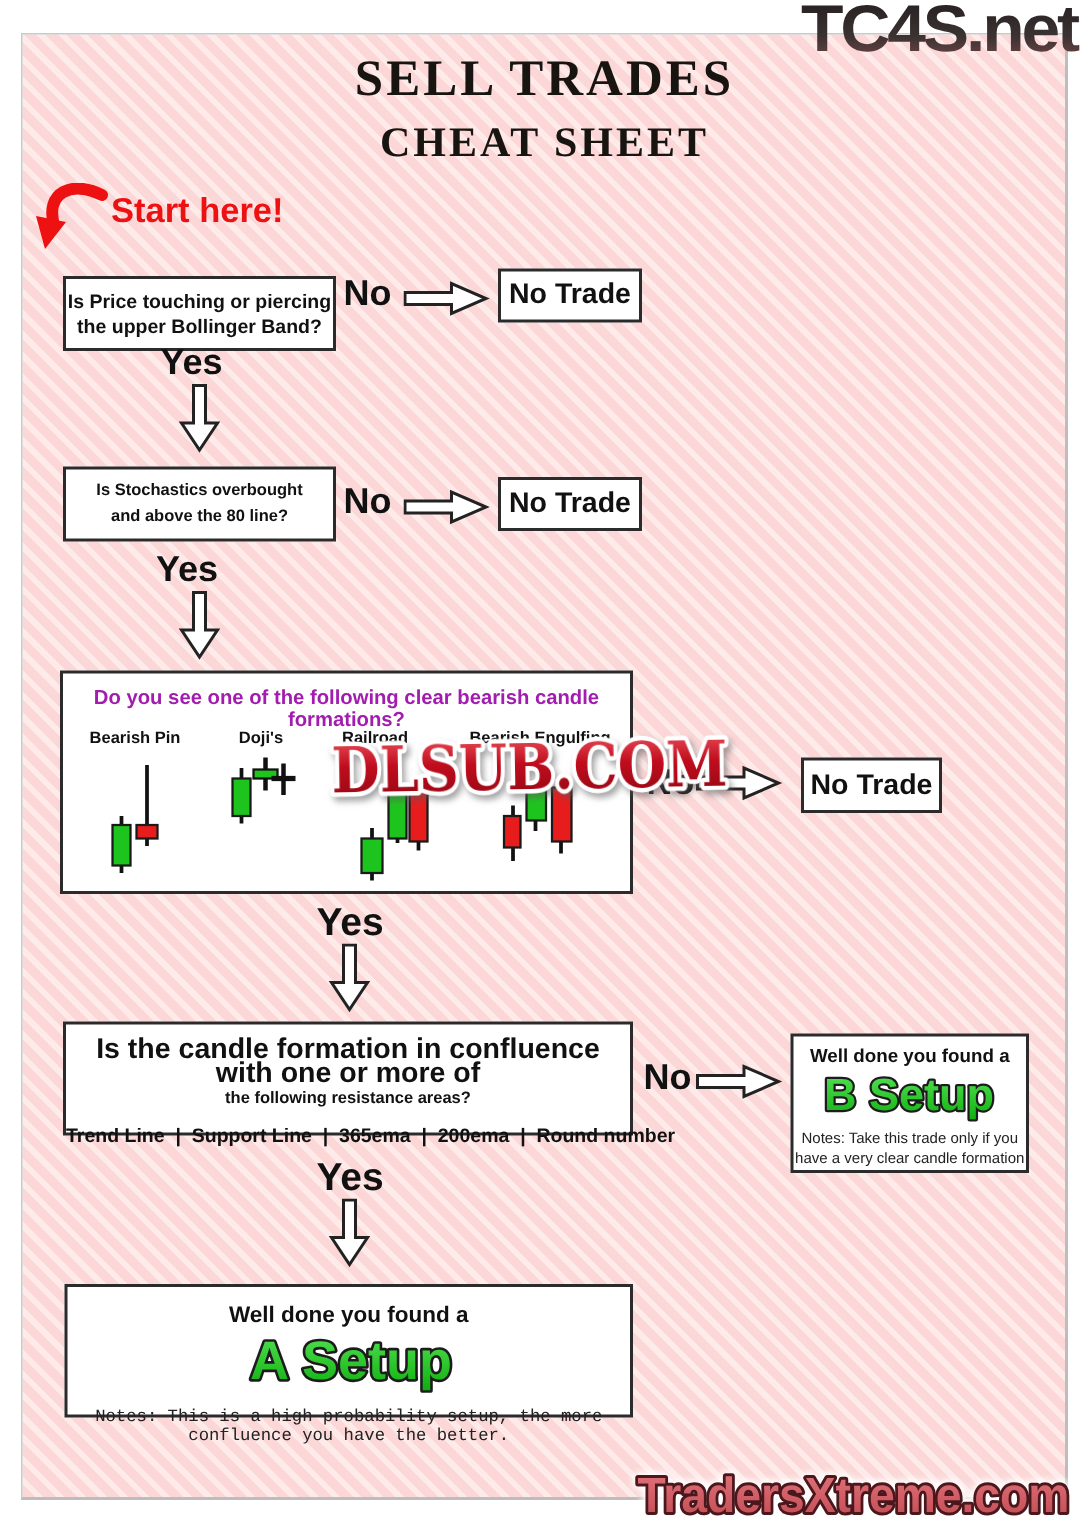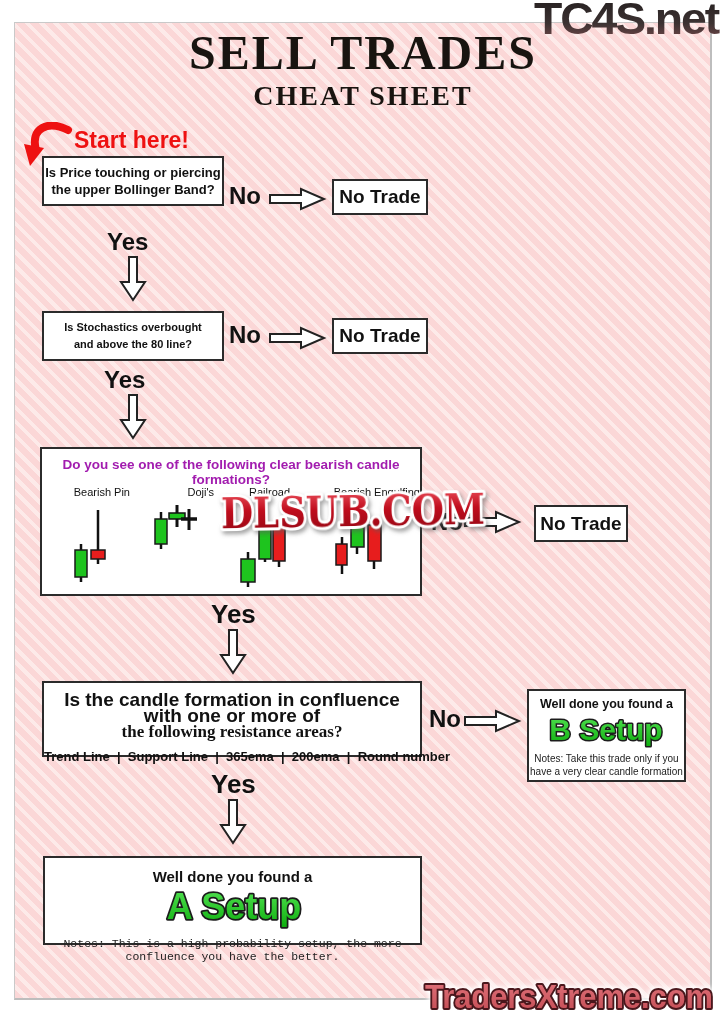--- a/index.html
+++ b/index.html
@@ -9,39 +9,39 @@
 
   .panel {
     position:absolute; left:14px; top:22px; width:698px; height:978px;
     background:repeating-linear-gradient(45deg,#fbd7d7 0px,#fbd7d7 6px,#fdeae9 6px,#fdeae9 10px);
     border:1px solid #c9c9c9; border-right:2px solid #bdbdbd; border-bottom:2px solid #bdbdbd;
   }
 
   .title {
     position:absolute; left:14px; top:30px; width:698px; text-align:center;
     font-family:"Liberation Serif", serif; font-weight:bold; color:#181410;
-    font-size:48px; letter-spacing:2px; line-height:46px;
+    font-size:34px; letter-spacing:2px; line-height:46px;
   }
   .subtitle {
     position:absolute; left:14px; top:80px; width:698px; text-align:center;
     font-family:"Liberation Serif", serif; font-weight:bold; color:#181410;
     font-size:28px; letter-spacing:2px;
   }
 
   .tc4s { position:absolute; left:532px; top:-6px; z-index:10; }
 
   .start-arrow { position:absolute; left:22px; top:122px; }
   .start-text { position:absolute; left:74px; top:127px; font-size:23px; font-weight:bold; color:#ee1111; }
 
   .qbox {
     position:absolute; background:#ffffff; border:2px solid #2b2b2b;
     display:flex; flex-direction:column; align-items:center; justify-content:center;
     text-align:center; font-weight:bold; color:#111;
   }
-  .q1 { left:42px; top:156px; width:182px; height:50px; font-size:13px; line-height:17px; }
+  .q1 { left:42px; top:184px; width:182px; height:50px; font-size:13px; line-height:17px; }
   .q2 { left:42px; top:311px; width:182px; height:50px; font-size:11px; line-height:17px; }
 
   .no-trade {
     position:absolute; background:#ffffff; border:2px solid #2b2b2b;
     display:flex; align-items:center; justify-content:center;
     font-size:19px; font-weight:bold; color:#111;
   }
   .nt1 { left:332px; top:179px; width:96px; height:36px; }
   .nt2 { left:332px; top:318px; width:96px; height:36px; }
   .nt3 { left:534px; top:505px; width:94px; height:37px; z-index:2; }
@@ -65,35 +65,35 @@
   .ad2 { left:119px; top:394px; }
   .ad3 { left:219px; top:629px; }
   .ad4 { left:219px; top:799px; }
 
   .bigbox {
     position:absolute; left:40px; top:447px; width:382px; height:149px;
     background:#ffffff; border:2px solid #2b2b2b;
   }
   .bigbox-title { position:absolute; left:0; top:8px; width:100%; text-align:center;
     font-size:13.5px; font-weight:bold; color:#a21caf; }
-  .c-label { position:absolute; top:37px; font-size:11px; font-weight:normal; color:#111; text-align:right; }
+  .c-label { position:absolute; top:37px; font-size:11px; font-weight:bold; color:#111; text-align:center; }
   .cl1 { left:8px;  width:80px; }
   .cl2 { left:92px; width:80px; }
   .cl3 { left:168px; width:80px; }
   .cl4 { left:258px; width:120px; }
   .candles { position:absolute; left:0; top:0; }
 
   .dlsub { position:absolute; left:212px; top:484px; z-index:6; transform:rotate(-1deg); }
 
   .q4 {
     position:absolute; left:42px; top:681px; width:380px; height:76px;
     background:#ffffff; border:2px solid #2b2b2b; color:#111; text-align:center;
   }
   .q4-l1 { margin-top:9px; font-size:19px; font-weight:bold; line-height:16px; }
-  .q4-l2 { font-size:17px; font-weight:bold; line-height:16px;font-family:Liberation Serif, serif; }
+  .q4-l2 { font-size:11px; font-weight:bold; line-height:16px; }
   .q4-l3 { margin-top:9px; font-size:13px; font-weight:bold; white-space:pre; }
 
   .setupbox {
     position:absolute; background:#ffffff; border:2px solid #2b2b2b;
     text-align:center; color:#111;
   }
   .bsetup { left:527px; top:689px; width:159px; height:93px; }
   .bsetup .heading { margin-top:6px; font-size:12.5px; font-weight:bold; }
   .bsetup .notes { font-size:10px; line-height:12.5px; color:#222; }
   .asetup { left:43px; top:856px; width:379px; height:89px; }

